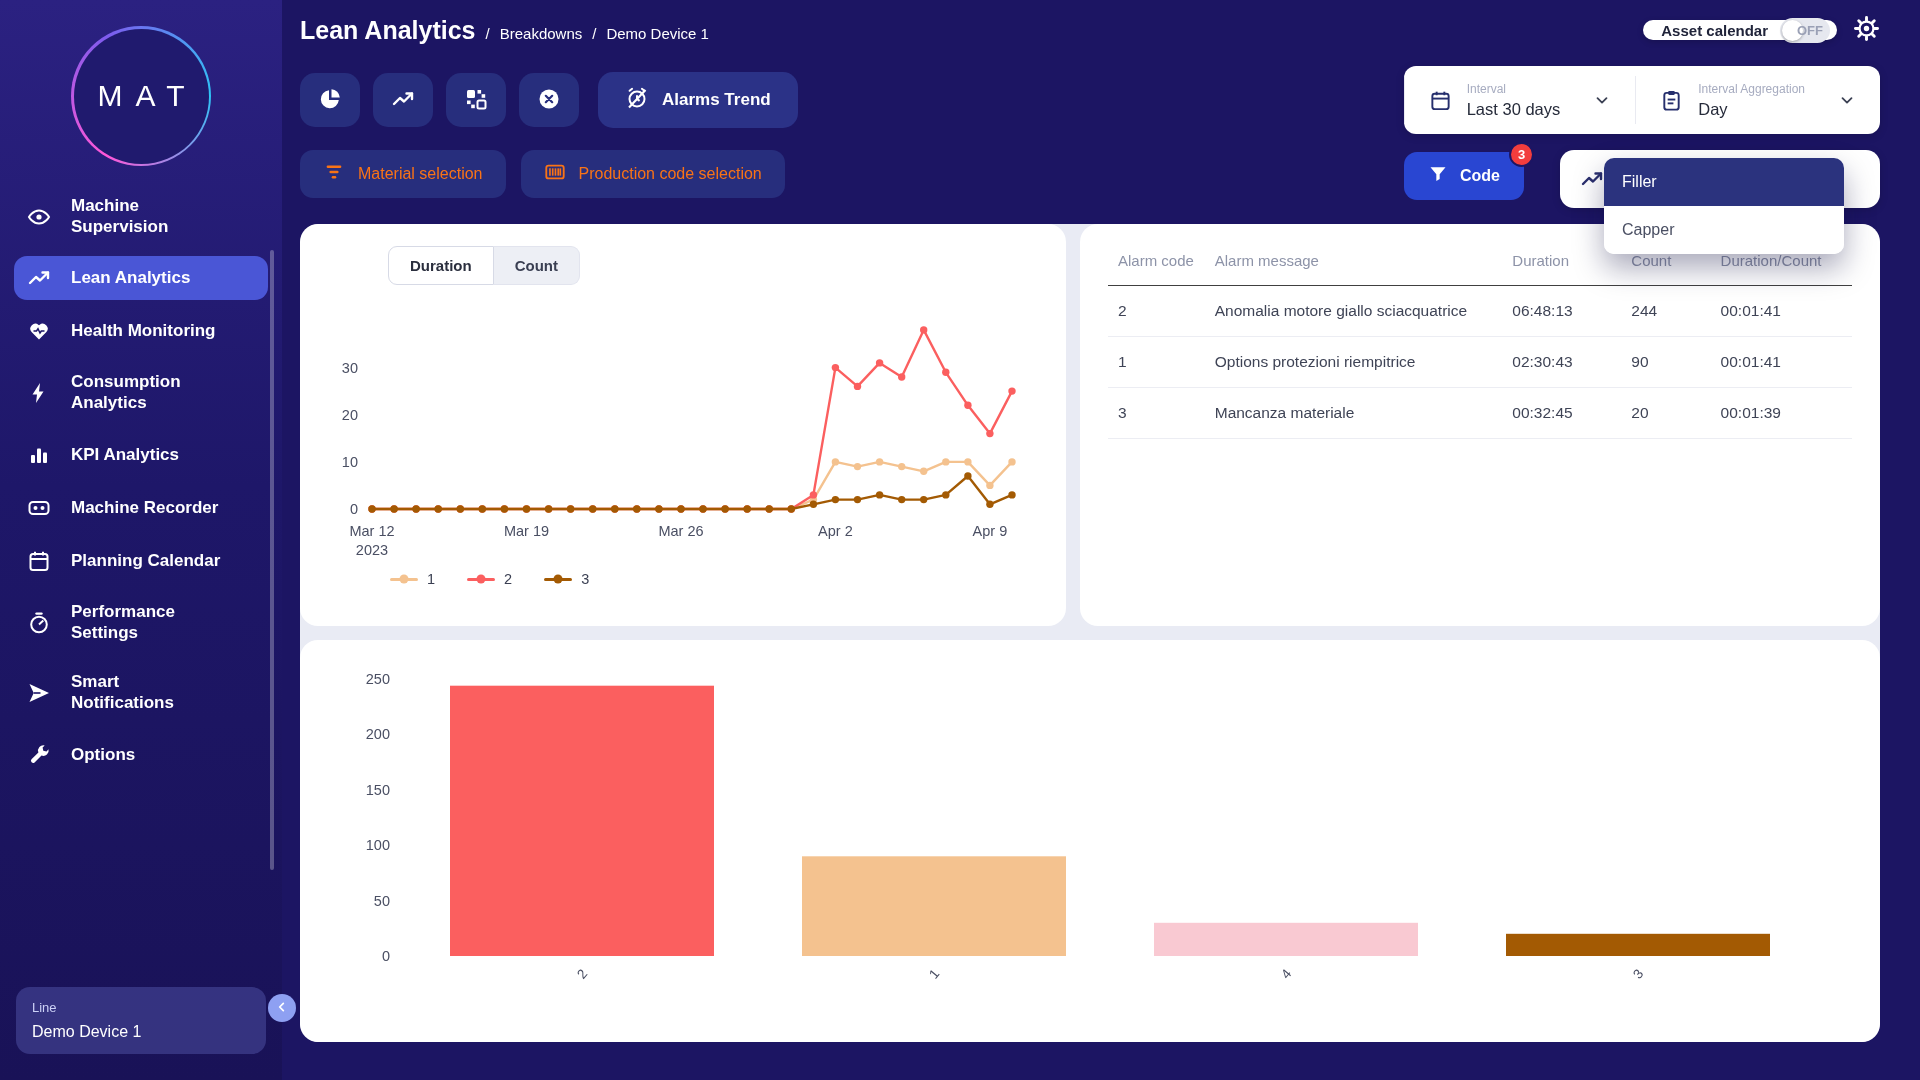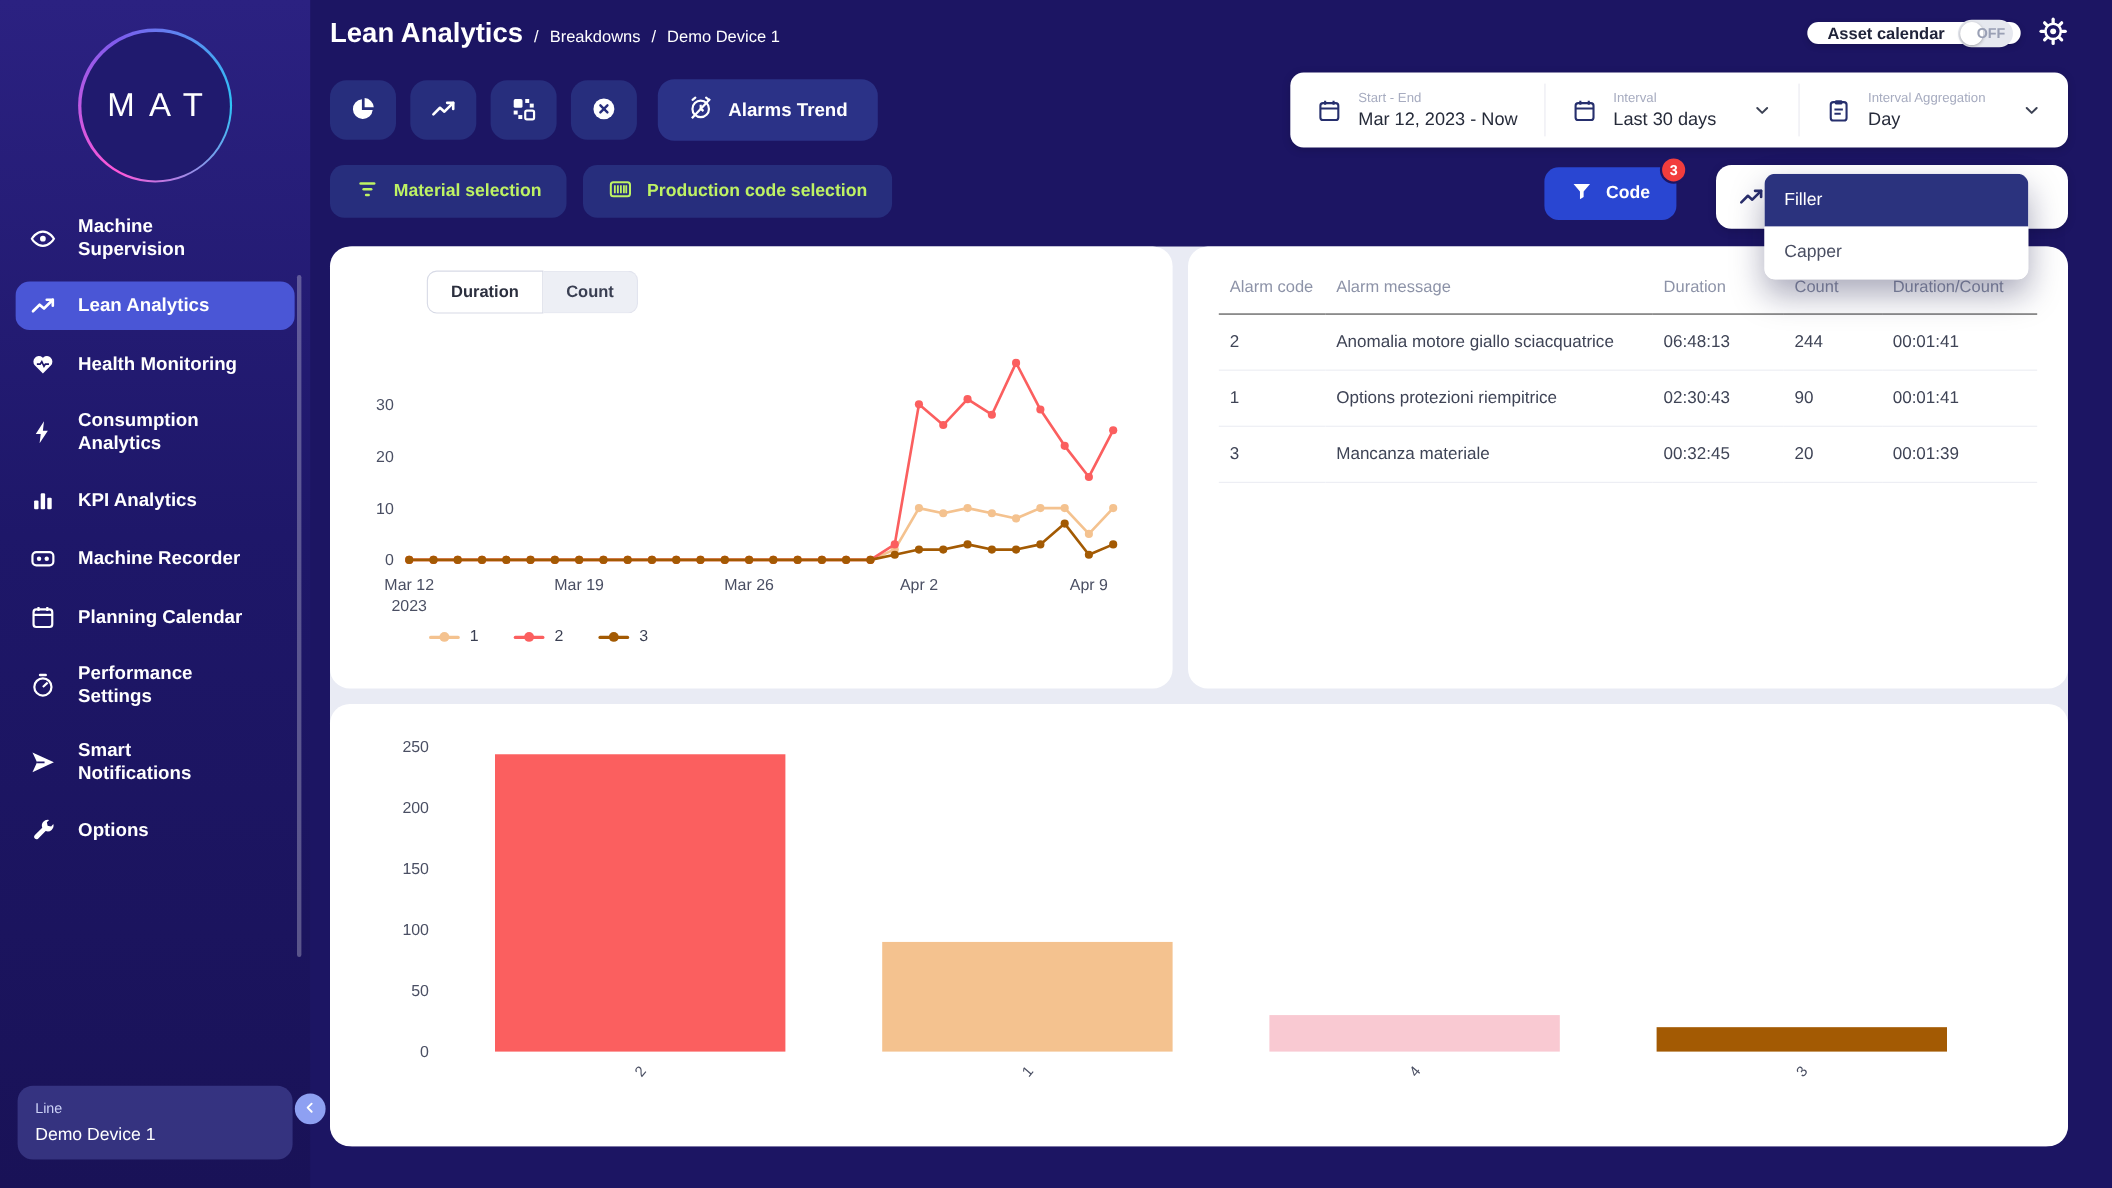--- a/index.html
+++ b/index.html
@@ -58,22 +58,22 @@
   .dc-sep{width:1px;background:#e9eaf1;margin:10px 0}
   .dc-ico{color:#262f6d;display:flex}
   .dc-ico svg{width:23px;height:23px}
   .dc-label{font-size:12px;color:#a7acc0;margin-bottom:4px}
   .dc-value{font-size:16.5px;color:#262b3a}
   .dc-chev{color:#3c4254;margin-left:18px;display:flex}
   .dc-chev svg{width:18px;height:18px}
 
   .filter-row{display:flex;justify-content:space-between;align-items:flex-start;position:relative;z-index:20;margin-bottom:16px}
   .fr-left{display:flex;gap:15px}
-  .pill-btn{height:48px;border-radius:13px;background:#272e7d;border:none;color:#bef264;cursor:pointer;
-    display:flex;align-items:center;gap:13px;padding:0 23px;font-size:16px;font-weight:700}
+  .pill-btn{height:48px;border-radius:13px;background:#272e7d;border:none;color:#f97316;cursor:pointer;
+    display:flex;align-items:center;gap:13px;padding:0 23px;font-size:16px;font-weight:400}
   .pill-btn svg{width:22px;height:22px}
   .fr-right{display:flex;gap:36px;align-items:flex-start}
   .code-btn{position:relative;height:48px;border-radius:13px;background:#2946d2;border:none;color:#fff;cursor:pointer;
     display:flex;align-items:center;gap:12px;padding:0 24px;font-size:16px;font-weight:700;margin-top:2px}
   .code-btn svg{width:20px;height:20px}
   .badge{position:absolute;top:-10px;right:-10px;width:25px;height:25px;border-radius:50%;background:#f23d3d;color:#fff;
     font-size:13px;font-weight:700;display:flex;align-items:center;justify-content:center;border:2px solid #1c1563}
   .line-pill{position:relative;width:320px;height:58px;background:#fff;border-radius:14px;display:flex;align-items:center;
     padding:0 20px;color:#2a2f6d;box-shadow:0 2px 8px rgba(0,0,0,.15)}
   .line-pill > span{display:flex}
@@ -310,34 +310,20 @@
           <span><svg viewBox="0 0 24 24" fill="none" stroke="currentColor" stroke-width="2">
                 <circle cx="12" cy="13" r="7.5"></circle>
                 <path d="M12 9.3v3.7l2.6 1.9"></path>
                 <path d="m4.6 4.8 2.5-2M19.4 4.8l-2.5-2" stroke-linecap="round"></path>
                 <line x1="4" y1="21.5" x2="20.5" y2="4" stroke-width="2.1"></line>
               </svg></span>
           <span>Alarms Trend</span>
         </button>
       </div>
       <div class="dc">
-        <div class="dc-item">
-          <span class="dc-ico">
-              <svg viewBox="0 0 24 24" fill="none" stroke="currentColor" stroke-width="2">
-                <rect x="3.5" y="5" width="17" height="16" rx="2.5"></rect>
-                <line x1="3.5" y1="10" x2="20.5" y2="10"></line>
-                <line x1="8" y1="2.8" x2="8" y2="6.5"></line>
-                <line x1="16" y1="2.8" x2="16" y2="6.5"></line>
-              </svg>
-            </span>
-          <div>
-            <div class="dc-label">Start - End</div>
-            <div class="dc-value">Mar 12, 2023 - Now</div>
-          </div>
-        </div>
         <div class="dc-sep"></div>
         <div class="dc-item">
           <span class="dc-ico">
               <svg viewBox="0 0 24 24" fill="none" stroke="currentColor" stroke-width="2">
                 <rect x="3.5" y="5" width="17" height="16" rx="2.5"></rect>
                 <line x1="3.5" y1="10" x2="20.5" y2="10"></line>
                 <line x1="8" y1="2.8" x2="8" y2="6.5"></line>
                 <line x1="16" y1="2.8" x2="16" y2="6.5"></line>
               </svg>
             </span>

